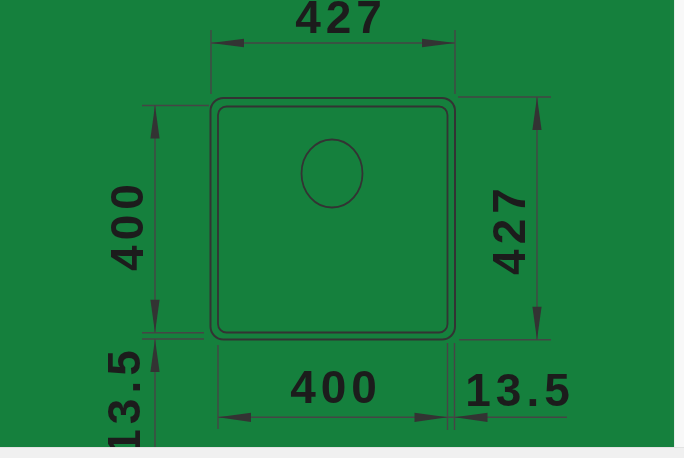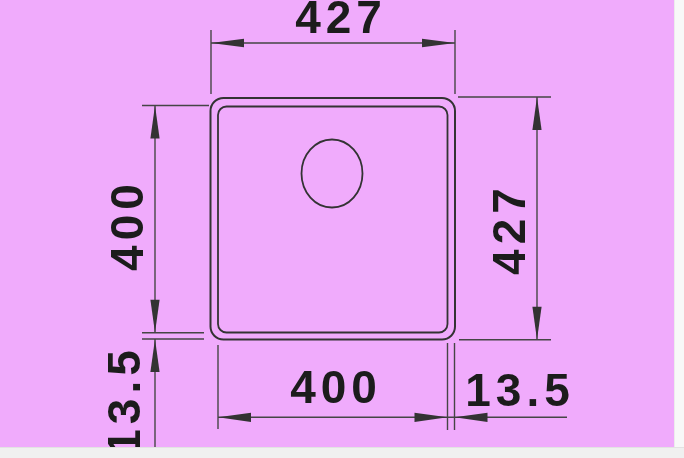--- a/index.html
+++ b/index.html
@@ -1,20 +1,20 @@
 <!DOCTYPE html>
 <html><head>
 <meta charset="utf-8">
 <style>
   html, body { margin: 0; padding: 0; background: #fff; }
   #stage {
     position: relative;
     width: 684px;
     height: 458px;
-    background: #f0abfc;
+    background: #15803d;
     overflow: hidden;
     font-family: "Liberation Sans", sans-serif;
   }
   #drawing-svg {
     position: absolute;
     left: 0; top: 0;
     width: 684px; height: 458px;
   }
   .dim-label {
     position: absolute;

